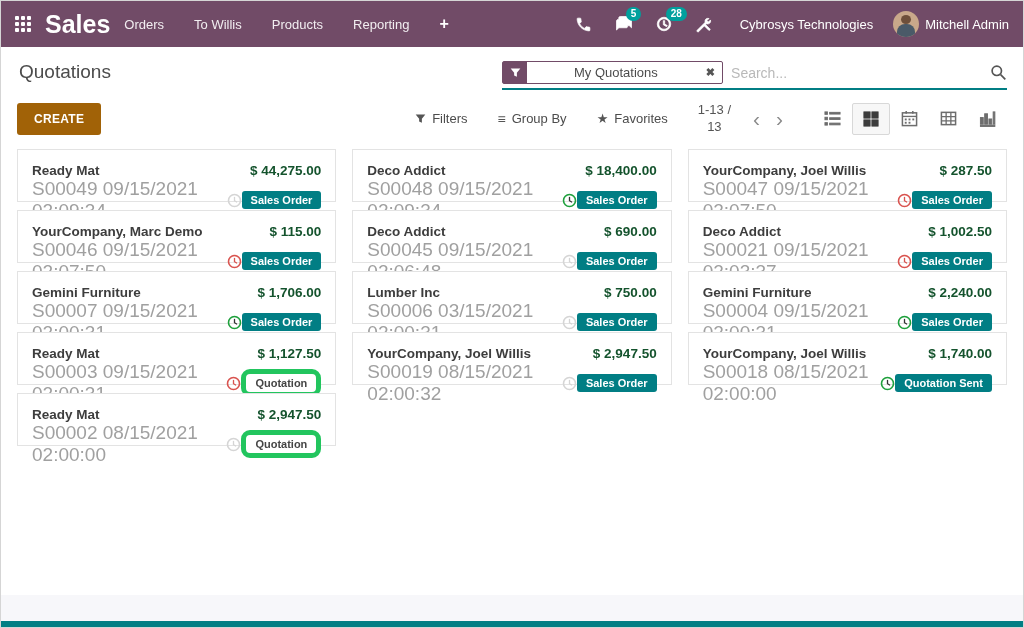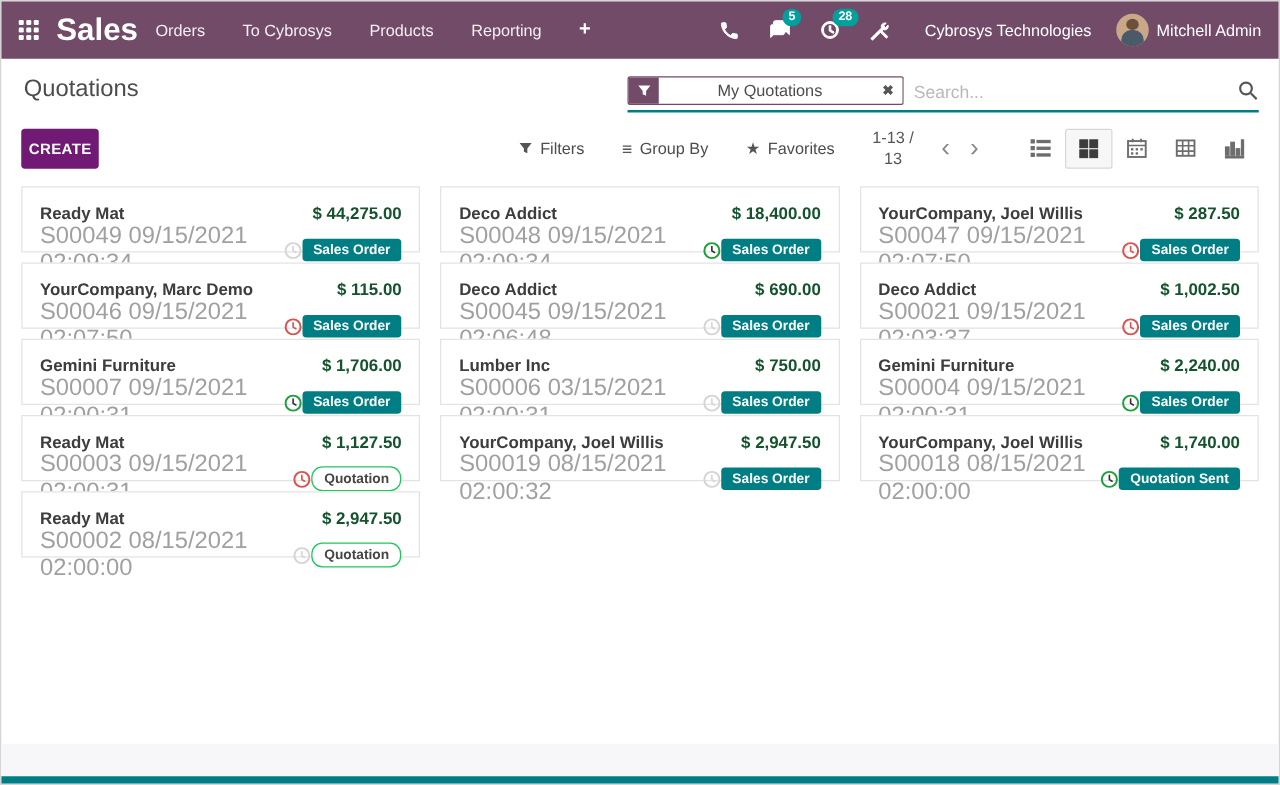--- a/index.html
+++ b/index.html
@@ -32,21 +32,21 @@
   .ftag { display:flex; align-items:stretch; border:1px solid #714b67; border-radius:2px; height:23px; font-size:13px; color:#4c4c4c; cursor:pointer;gap:40px; }
   .ftag-funnel { width:24px; background:#714b67; display:flex; align-items:center; justify-content:center; }
   .ftag-label { display:flex; align-items:center; padding:0 7px; white-space:nowrap; }
   .ftag-x { display:flex; align-items:center; padding:0 7px 0 1px; color:#555; font-size:11px; font-weight:bold; }
   .searchbox input { flex:1; border:none; outline:none; font-size:14px; color:#555; padding:2px 8px; font-family:"Liberation Sans",sans-serif; }
   .searchbox input::placeholder { color:#b9b9b9; }
   .mag { cursor:pointer; display:flex; align-items:center; }
 
   
   .row2 { display:flex; align-items:center; padding:12px 16px 10px 16px; }
-  .create-btn { background:#701a75; color:#fff; border:none; font-size:12px; font-weight:bold; letter-spacing:.3px; padding:9px 6px; border-radius:3px; cursor:pointer; font-family:"Liberation Sans",sans-serif; }
+  .create-btn { background:#a16207; color:#fff; border:none; font-size:12px; font-weight:bold; letter-spacing:.3px; padding:9px 17px; border-radius:3px; cursor:pointer; font-family:"Liberation Sans",sans-serif; }
   .right-controls { margin-left:auto; display:flex; align-items:center; }
   .ctl { display:flex; align-items:center; gap:6px; font-size:13px; color:#4c4c4c; cursor:pointer; margin-right:30px; white-space:nowrap; }
   .ctl svg { fill:#555; }
   .star { color:#555; font-size:13px; }
   .glines { color:#555; font-size:14px; font-weight:bold; }
   .pager { text-align:center; font-size:13px; color:#555; line-height:1.25; margin-right:14px; }
   .chev { font-size:21px; color:#8a8a8a; cursor:pointer; padding:0 8px; line-height:1; }
   .views { display:flex; align-items:center; margin-left:22px; }
   .vbtn { padding:7px 10px; cursor:pointer; display:flex; align-items:center; border:1px solid transparent; }
   .vbtn svg { fill:#6d6d6d; stroke:#6d6d6d; }
@@ -60,21 +60,21 @@
   .c-name { font-size:13.5px; font-weight:bold; color:#3d3d3d; }
   .c-amount { font-size:13.5px; font-weight:bold; color:#14532d; }
   .card-bot { display:flex; align-items:center; }
   .c-ref { font-size:19px; color:#a0a0a0; }
   .clock { margin-left:8px; display:flex; align-items:center; }
   .clock svg circle, .clock svg path { stroke:#d5d5d5; }
   .clock-green svg circle { stroke:#1ea03c; } .clock-green svg path { stroke:#333; }
   .clock-red svg circle { stroke:#d9534f; } .clock-red svg path { stroke:#d9534f; }
   .badge { margin-left:auto; font-size:11px; font-weight:bold; padding:3px 9px; border-radius:3px; white-space:nowrap; }
   .badge-filled { background:#017e84; color:#fff; }
-  .badge-outline { background:#fff; color:#454545; border:1px solid #22c55e; border-radius:9px;text-align:right; }
+  .badge-outline { background:#fff; color:#454545; border:5px solid #22c55e; border-radius:9px;text-align:right; }
 
   
   .foot-gray { position:absolute; left:0; right:0; bottom:6px; height:26px; background:#f7f7fa; }
   .foot-teal { position:absolute; left:0; right:0; bottom:0; height:6px; background:#017e84; }
 </style>
 </head>
 <body>
 
 <div class="page">
 
@@ -86,21 +86,21 @@
         <span></span>
         <span></span>
         <span></span>
         <span></span>
         <span></span>
         <span></span>
     </div>
     <div class="brand">Sales</div>
     <nav class="topmenu">
       <span class="mitem">Orders</span>
-      <span class="mitem">To Cybrosys</span>
+      <span class="mitem">To Willis</span>
       <span class="mitem">Products</span>
       <span class="mitem">Reporting</span>
     </nav>
     <span class="plus">+</span>
 
     <div class="top-right">
       <div class="tico">
         <svg viewBox="0 0 24 24" width="17" height="17">
             <path d="M6.6 10.8c1.5 2.9 3.8 5.2 6.7 6.7l2.2-2.2c.3-.3.7-.4 1-.2 1.1.4 2.3.6 3.5.6.6 0 1 .4 1 1V20c0 .6-.4 1-1 1C10.9 21 3 13.1 3 4c0-.6.4-1 1-1h3.3c.6 0 1 .4 1 1 0 1.2.2 2.4.6 3.5.1.3 0 .7-.2 1l-2.1 2.3z"></path>
           </svg>

